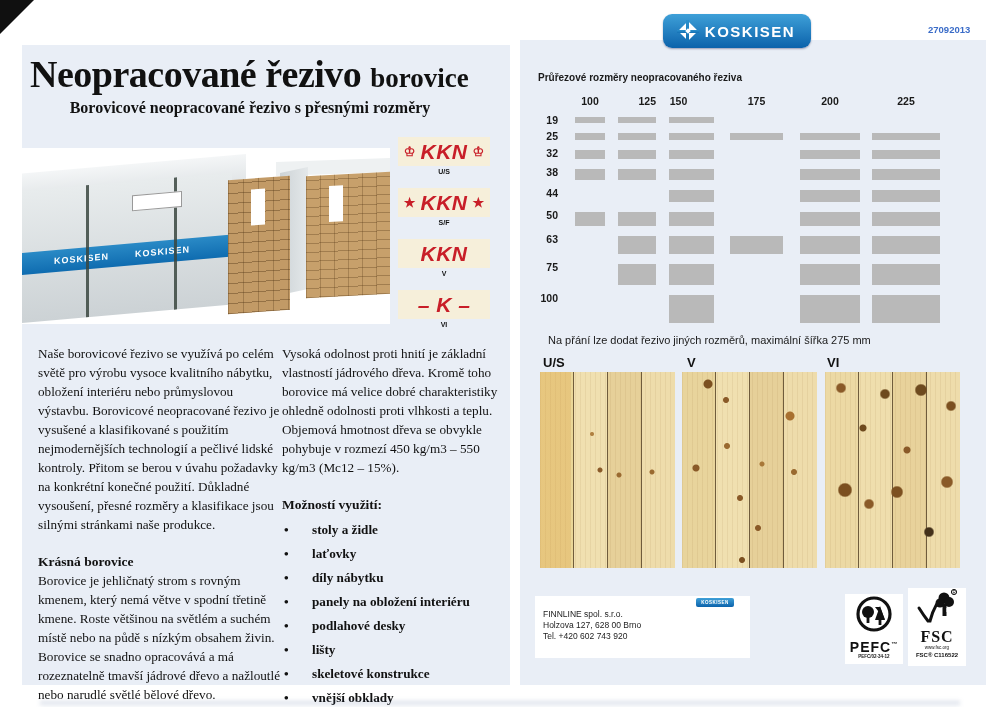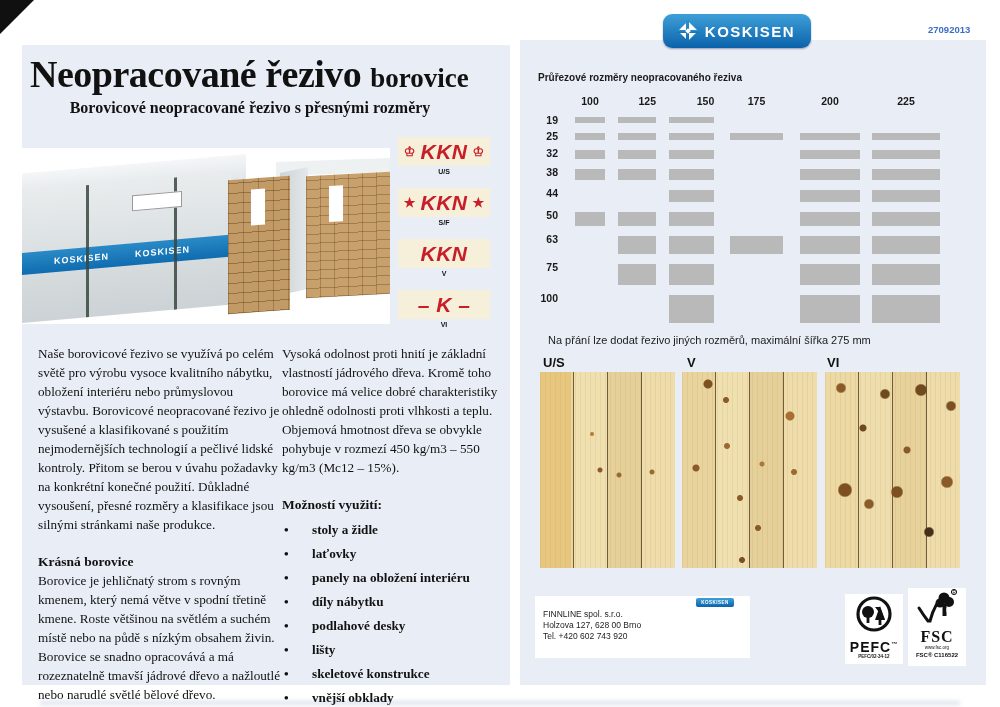--- a/index.html
+++ b/index.html
@@ -239,34 +239,34 @@
     <p>Naše borovicové řezivo se využívá po celém světě pro výrobu vysoce kvalitního nábytku, obložení interiéru nebo průmyslovou výstavbu. Borovicové neopracované řezivo je vysušené a klasifikované s použitím nejmodernějších technologií a pečlivé lidské kontroly. Přitom se berou v úvahu požadavky na konkrétní konečné použití. Důkladné vysoušení, přesné rozměry a klasifikace jsou silnými stránkami naše produkce.</p>
     <h3>Krásná borovice</h3>
     <p>Borovice je jehličnatý strom s rovným kmenem, který nemá větve v spodní třetině kmene. Roste většinou na světlém a suchém místě nebo na půdě s nízkým obsahem živin. Borovice se snadno opracovává a má rozeznatelně tmavší jádrové dřevo a nažloutlé nebo narudlé světlé bělové dřevo.</p>
   </div>
   <div class="col col2">
     <p>Vysoká odolnost proti hnití je základní vlastností jádrového dřeva. Kromě toho borovice má velice dobré charakteristiky ohledně odolnosti proti vlhkosti a teplu. Objemová hmotnost dřeva se obvykle pohybuje v rozmezí 450 kg/m3 – 550 kg/m3 (Mc12 – 15%).</p>
     <h3>Možností využití:</h3>
     <ul class="uses" id="uses-list">
         <li>stoly a židle</li>
         <li>laťovky</li>
+        <li>díly nábytku</li>
         <li>panely na obložení interiéru</li>
-        <li>díly nábytku</li>
         <li>podlahové desky</li>
         <li>lišty</li>
         <li>skeletové konstrukce</li>
         <li>vnější obklady</li>
       </ul>
   </div>
 
   <div class="chart-title">Průřezové rozměry neopracovaného řeziva</div>
   <div id="size-grid">
       <div class="col-head" style="left: 37px; width: 30px;">100</div>
       <div class="col-head" style="left: 80px; width: 38px; text-align: right;">125</div>
-      <div class="col-head" style="left: 145px; width: 45px;">150</div>
+      <div class="col-head" style="left: 118px; width: 45px;">150</div>
       <div class="col-head" style="left: 192px; width: 53px;">175</div>
       <div class="col-head" style="left: 262px; width: 60px;">200</div>
       <div class="col-head" style="left: 334px; width: 68px;">225</div>
       <div class="row-label" style="top: 19px;">19</div>
       <div class="bar" style="left: 37px; top: 22px; width: 30px; height: 6px;"></div>
       <div class="bar" style="left: 80px; top: 22px; width: 38px; height: 6px;"></div>
       <div class="bar" style="left: 131px; top: 22px; width: 45px; height: 6px;"></div>
       <div class="row-label" style="top: 35px;">25</div>
       <div class="bar" style="left: 37px; top: 38px; width: 30px; height: 7px;"></div>
       <div class="bar" style="left: 80px; top: 38px; width: 38px; height: 7px;"></div>

